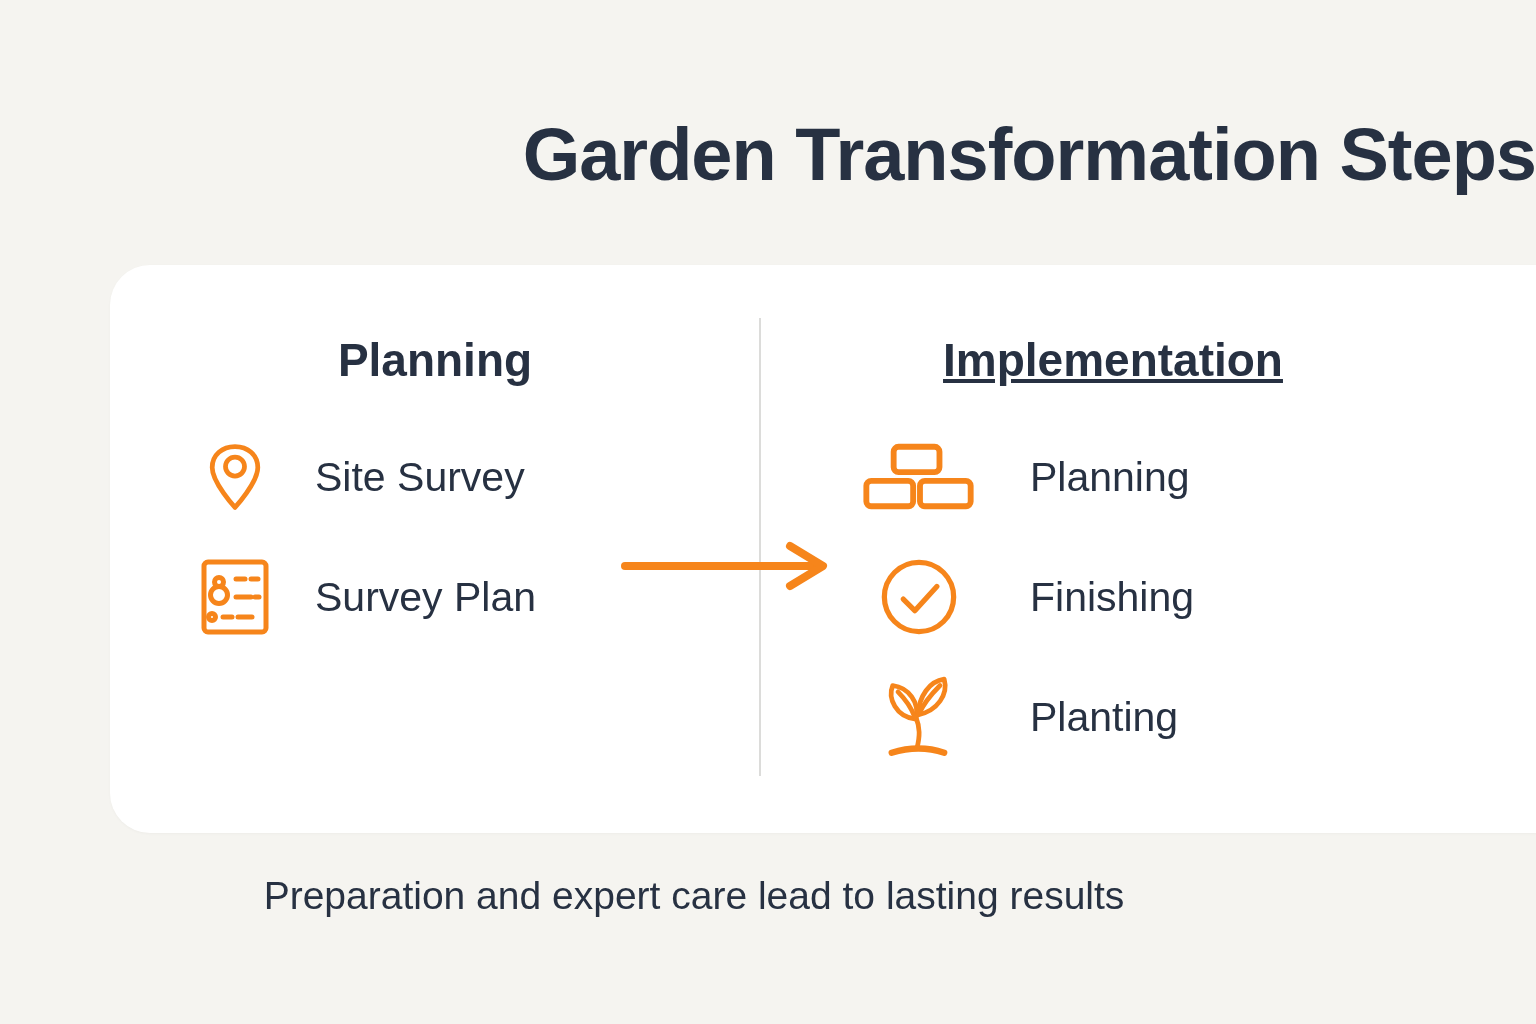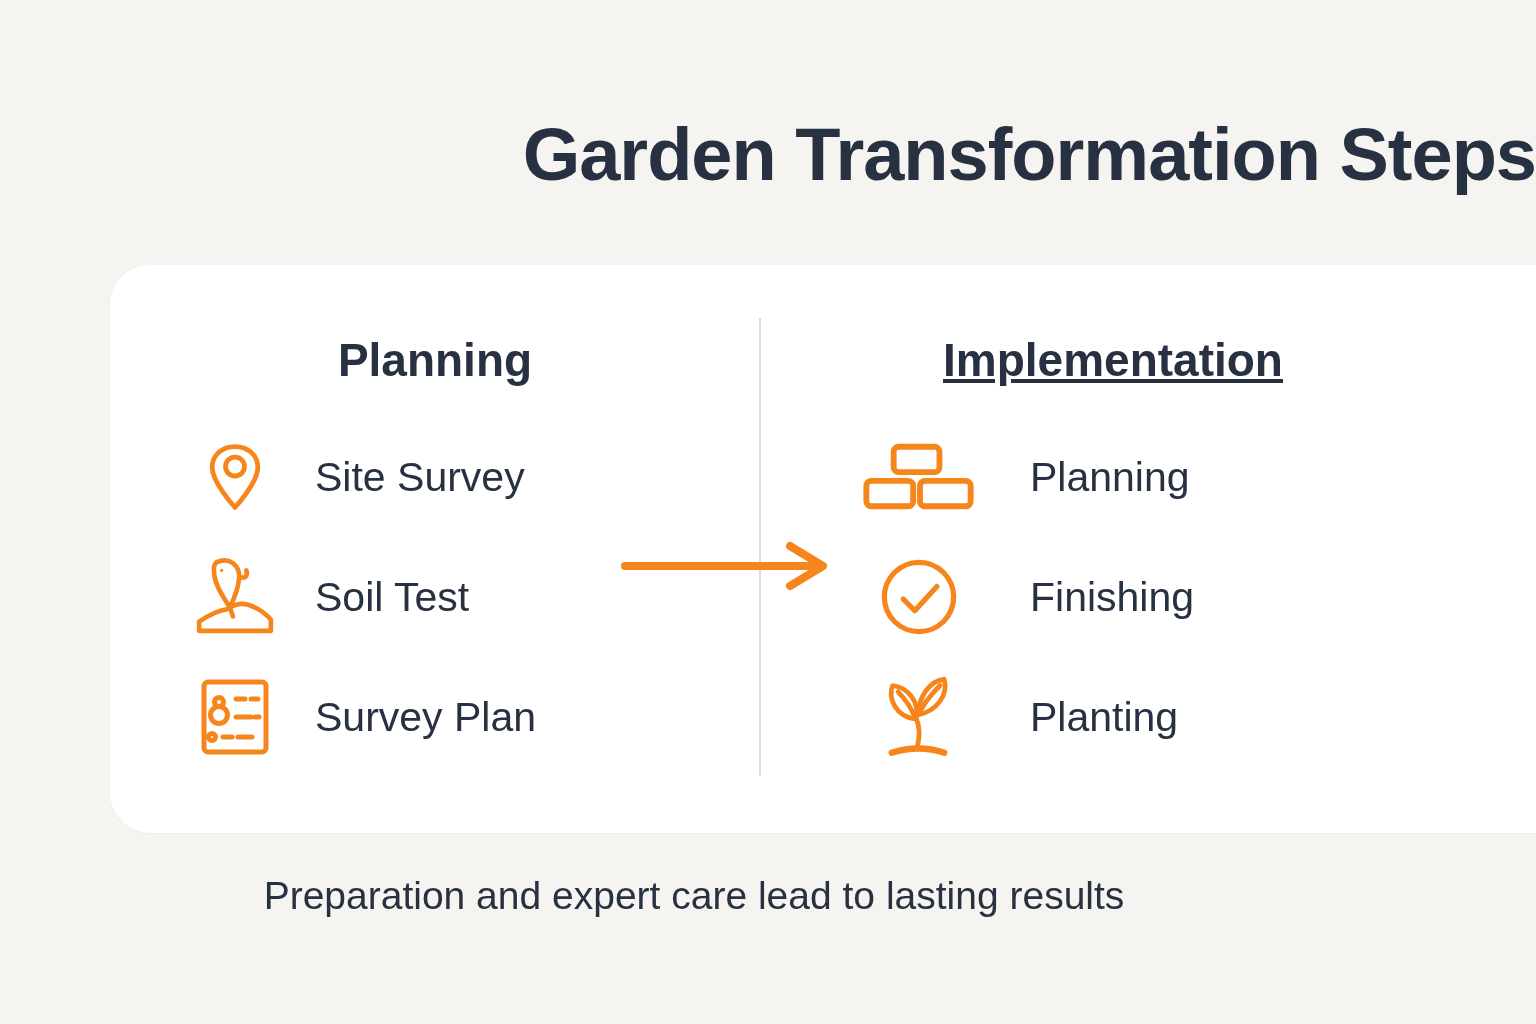--- a/index.html
+++ b/index.html
@@ -115,32 +115,20 @@
     <div class="step-item">
       <span class="icon-box">
         <svg width="76" height="76" viewBox="0 0 80 80" fill="none" stroke="currentColor" stroke-width="5" stroke-linecap="round" stroke-linejoin="round">
           <path d="M40 72 C40 72 16 46 16 30 C16 16.7 26.7 8 40 8 C53.3 8 64 16.7 64 30 C64 46 40 72 40 72 Z"></path>
           <circle cx="40" cy="29" r="10"></circle>
         </svg>
       </span>
       <span class="step-label">Site Survey</span>
     </div>
 
-    <div class="step-item">
-      <span class="icon-box">
-        <svg width="82" height="82" viewBox="0 0 80 80" fill="none" stroke="currentColor" stroke-width="4.5" stroke-linecap="round" stroke-linejoin="round">
-          <path d="M5 73 L5 64 Q20 54 32 52 Q44 44 54 48 Q66 52 75 62 L75 73 Z"></path>
-          <path d="M22 6 C34 1 45 8 44 22 C43 32 39 42 35 50 C30 42 22 32 20 20 C19 12 19 9 22 6 Z"></path>
-          <circle cx="27" cy="14" r="1.6" fill="currentColor" stroke="none"></circle>
-          <path d="M44 20 C50 23 53 19 51 14"></path>
-          <path d="M35 50 L38 59"></path>
-        </svg>
-      </span>
-      <span class="step-label">Soil Test</span>
-    </div>
 
     <div class="step-item">
       <span class="icon-box">
         <svg width="80" height="84" viewBox="0 0 80 84" fill="none" stroke="currentColor" stroke-width="5" stroke-linecap="round" stroke-linejoin="round">
           <rect x="9" y="7" width="62" height="70" rx="4"></rect>
           <circle cx="24" cy="40" r="8.5"></circle>
           <circle cx="24" cy="27" r="4.5"></circle>
           <path d="M41 24 L50 24"></path>
           <path d="M56 24 L63 24"></path>
           <path d="M41 42 L56 42"></path>

